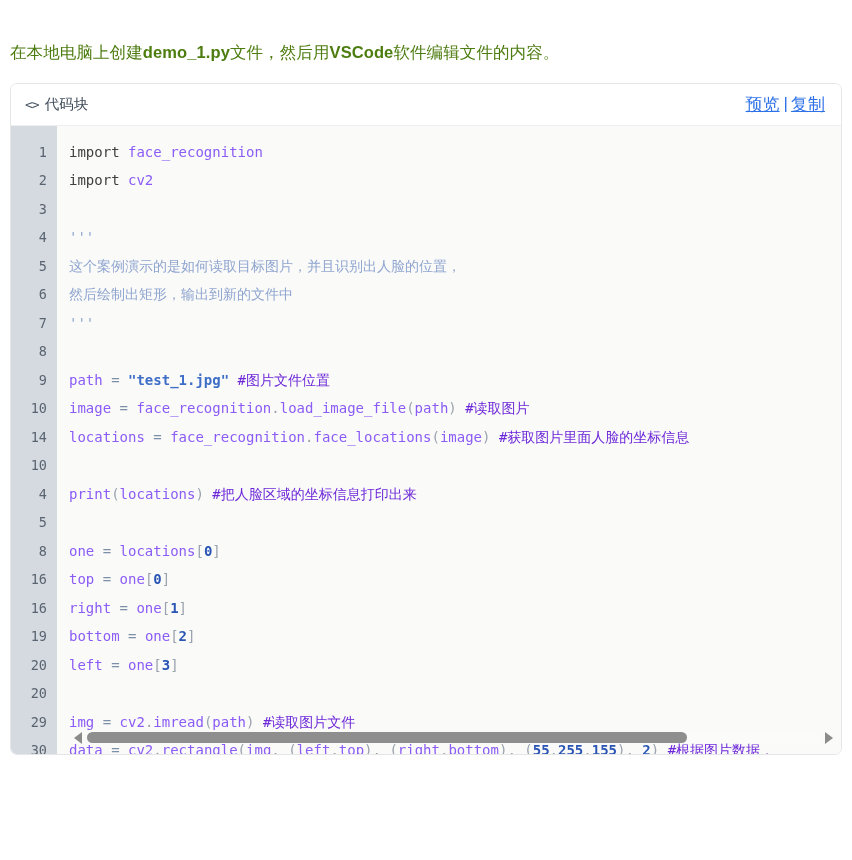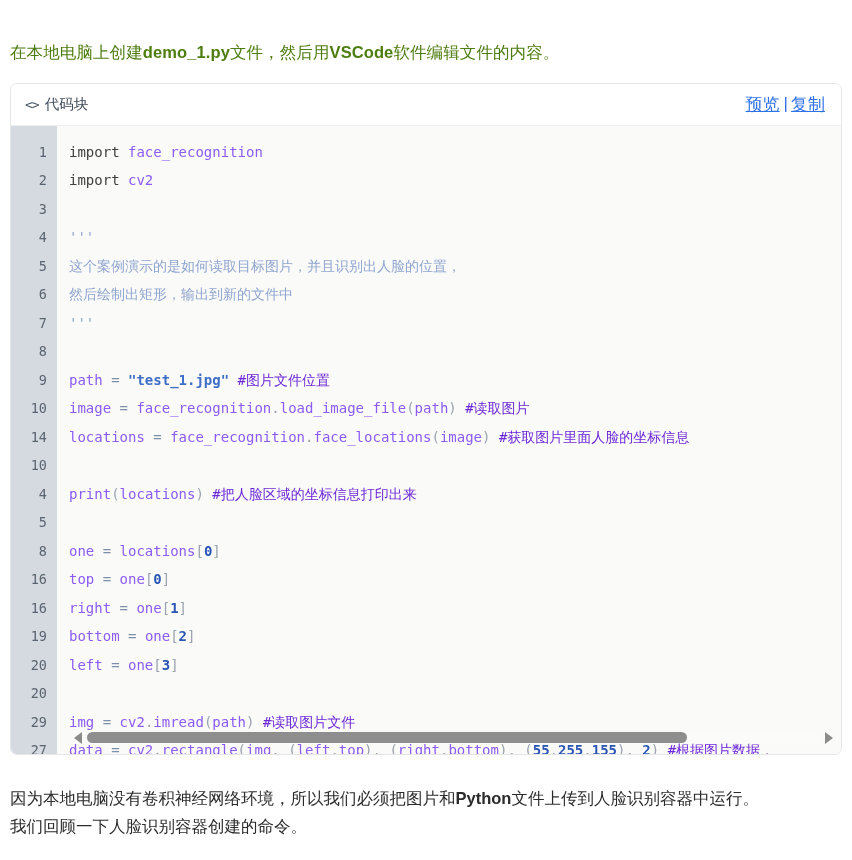--- a/index.html
+++ b/index.html
@@ -222,35 +222,34 @@
             <div class="ln">10</div>
             <div class="ln">4</div>
             <div class="ln">5</div>
             <div class="ln">8</div>
             <div class="ln">16</div>
             <div class="ln">16</div>
             <div class="ln">19</div>
             <div class="ln">20</div>
             <div class="ln">20</div>
             <div class="ln">29</div>
-            <div class="ln">27</div>
+            <div class="ln">30</div>
           </div>
         <div class="code-lines" id="codelines"><div class="ln"><span class="tok-kw">import</span><span class="tok-plain"> face_recognition</span></div><div class="ln"><span class="tok-kw">import</span><span class="tok-plain"> cv2</span></div><div class="ln">&nbsp;</div><div class="ln"><span class="tok-doc">'''</span></div><div class="ln"><span class="tok-doc">这个案例演示的是如何读取目标图片，并且识别出人脸的位置，</span></div><div class="ln"><span class="tok-doc">然后绘制出矩形，输出到新的文件中</span></div><div class="ln"><span class="tok-doc">'''</span></div><div class="ln">&nbsp;</div><div class="ln"><span class="tok-plain">path </span><span class="tok-op">= </span><span class="tok-str">"test_1.jpg"</span><span class="tok-comment"> #图片文件位置</span></div><div class="ln"><span class="tok-plain">image </span><span class="tok-op">= </span><span class="tok-plain">face_recognition</span><span class="tok-punct">.</span><span class="tok-plain">load_image_file</span><span class="tok-punct">(</span><span class="tok-plain">path</span><span class="tok-punct">)</span><span class="tok-comment"> #读取图片</span></div><div class="ln"><span class="tok-plain">locations </span><span class="tok-op">= </span><span class="tok-plain">face_recognition</span><span class="tok-punct">.</span><span class="tok-plain">face_locations</span><span class="tok-punct">(</span><span class="tok-plain">image</span><span class="tok-punct">)</span><span class="tok-comment"> #获取图片里面人脸的坐标信息</span></div><div class="ln">&nbsp;</div><div class="ln"><span class="tok-plain">print</span><span class="tok-punct">(</span><span class="tok-plain">locations</span><span class="tok-punct">)</span><span class="tok-comment"> #把人脸区域的坐标信息打印出来</span></div><div class="ln">&nbsp;</div><div class="ln"><span class="tok-plain">one </span><span class="tok-op">= </span><span class="tok-plain">locations</span><span class="tok-punct">[</span><span class="tok-num">0</span><span class="tok-punct">]</span></div><div class="ln"><span class="tok-plain">top </span><span class="tok-op">= </span><span class="tok-plain">one</span><span class="tok-punct">[</span><span class="tok-num">0</span><span class="tok-punct">]</span></div><div class="ln"><span class="tok-plain">right </span><span class="tok-op">= </span><span class="tok-plain">one</span><span class="tok-punct">[</span><span class="tok-num">1</span><span class="tok-punct">]</span></div><div class="ln"><span class="tok-plain">bottom </span><span class="tok-op">= </span><span class="tok-plain">one</span><span class="tok-punct">[</span><span class="tok-num">2</span><span class="tok-punct">]</span></div><div class="ln"><span class="tok-plain">left </span><span class="tok-op">= </span><span class="tok-plain">one</span><span class="tok-punct">[</span><span class="tok-num">3</span><span class="tok-punct">]</span></div><div class="ln">&nbsp;</div><div class="ln"><span class="tok-plain">img </span><span class="tok-op">= </span><span class="tok-plain">cv2</span><span class="tok-punct">.</span><span class="tok-plain">imread</span><span class="tok-punct">(</span><span class="tok-plain">path</span><span class="tok-punct">)</span><span class="tok-comment"> #读取图片文件</span></div><div class="ln"><span class="tok-plain">data </span><span class="tok-op">= </span><span class="tok-plain">cv2</span><span class="tok-punct">.</span><span class="tok-plain">rectangle</span><span class="tok-punct">(</span><span class="tok-plain">img</span><span class="tok-punct">, (</span><span class="tok-plain">left</span><span class="tok-punct">,</span><span class="tok-plain">top</span><span class="tok-punct">), (</span><span class="tok-plain">right</span><span class="tok-punct">,</span><span class="tok-plain">bottom</span><span class="tok-punct">), (</span><span class="tok-num">55</span><span class="tok-punct">,</span><span class="tok-num">255</span><span class="tok-punct">,</span><span class="tok-num">155</span><span class="tok-punct">), </span><span class="tok-num">2</span><span class="tok-punct">)</span><span class="tok-comment"> #根据图片数据，</span></div></div>
       </div>
 
       <div class="hscroll">
         <div class="hs-arrow hs-left">
             <span class="tri"></span>
           </div>
         <div class="hs-track">
           <div class="hs-thumb" id="hsthumb" style="width: 82%;"></div>
         </div>
         <div class="hs-arrow hs-right">
             <span class="tri"></span>
           </div>
       </div>
     </div>
 
   </div>
 
-  <p class="outro"><span>因为本地电脑没有卷积神经网络环境，所以我们必须把图片和</span><b>Python</b><span>文件上传到人脸识别容器中运行。</span><span class="l2">我们回顾一下人脸识别容器创建的命令。</span></p>
 
 </div>
 
 </body></html>

